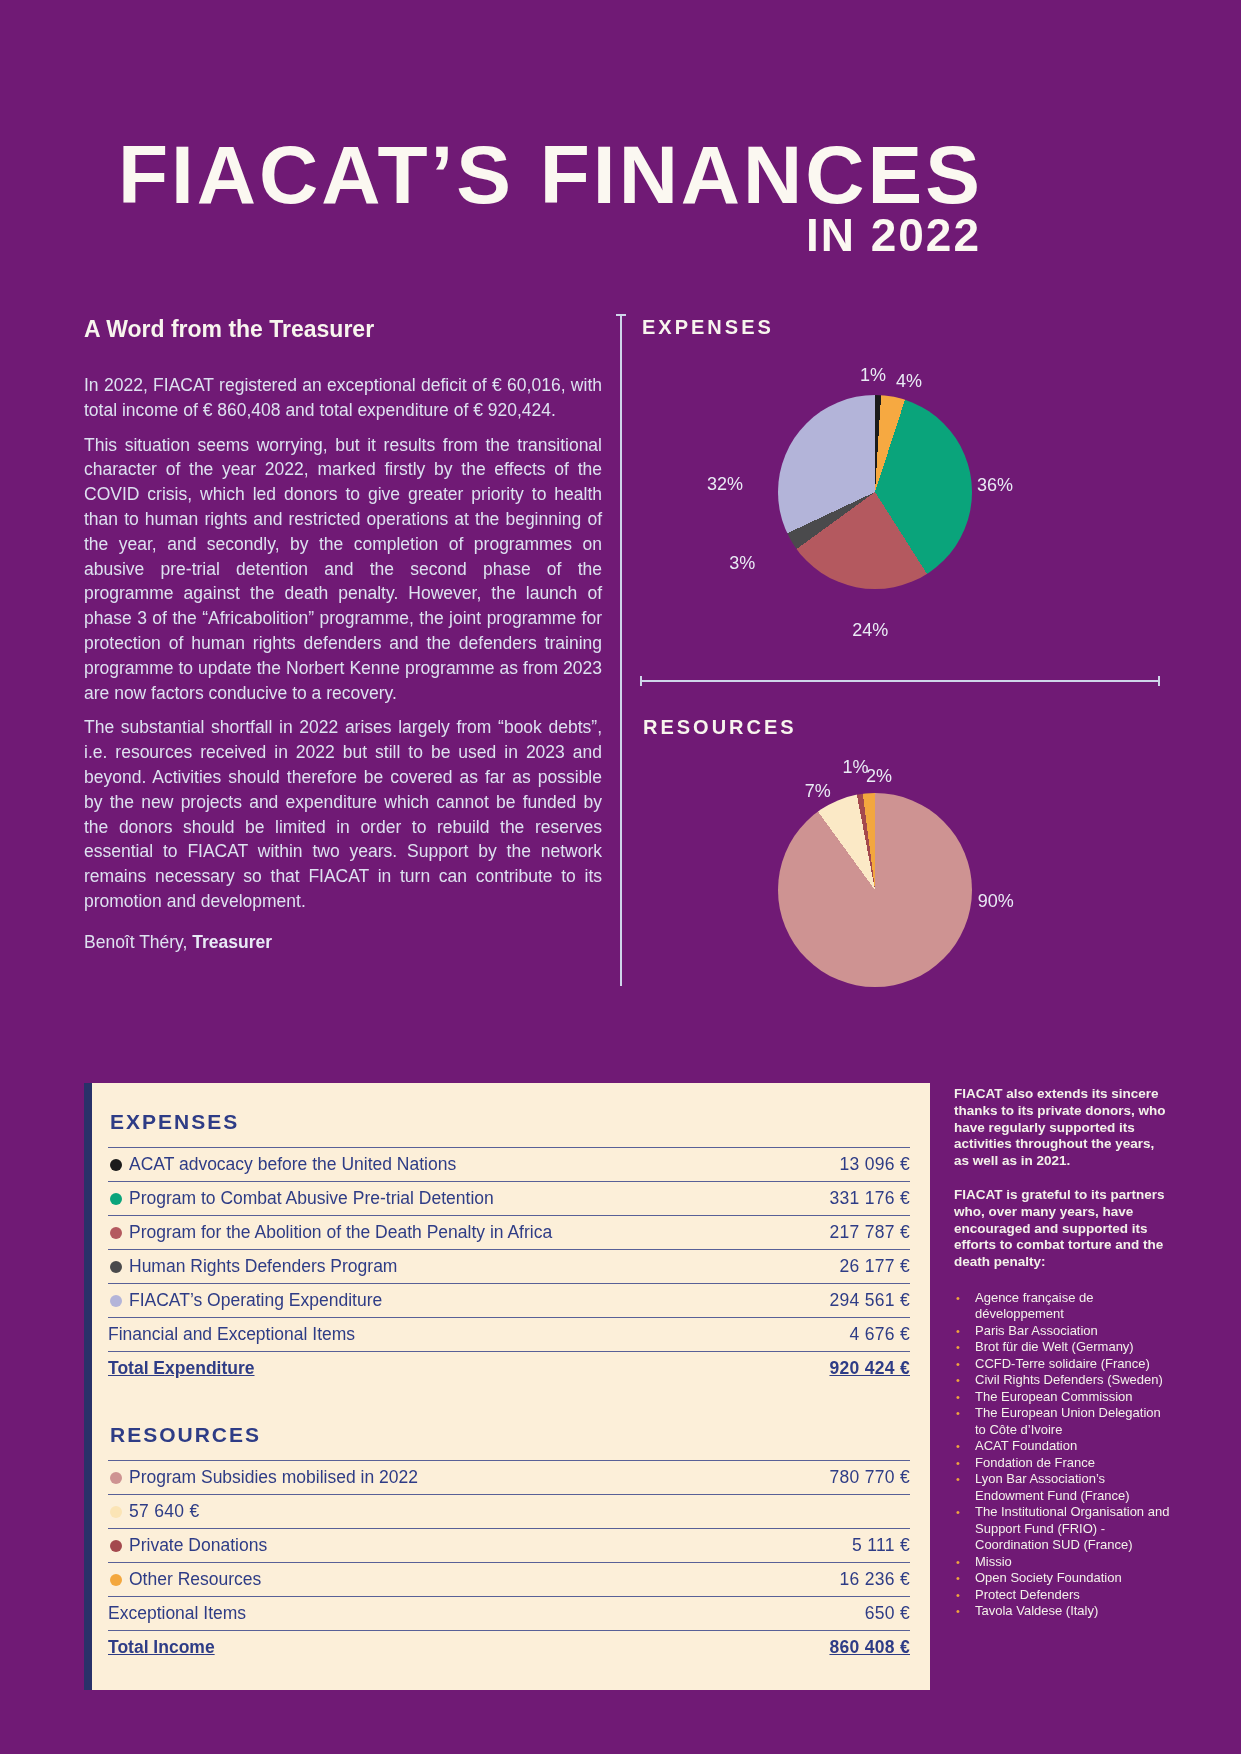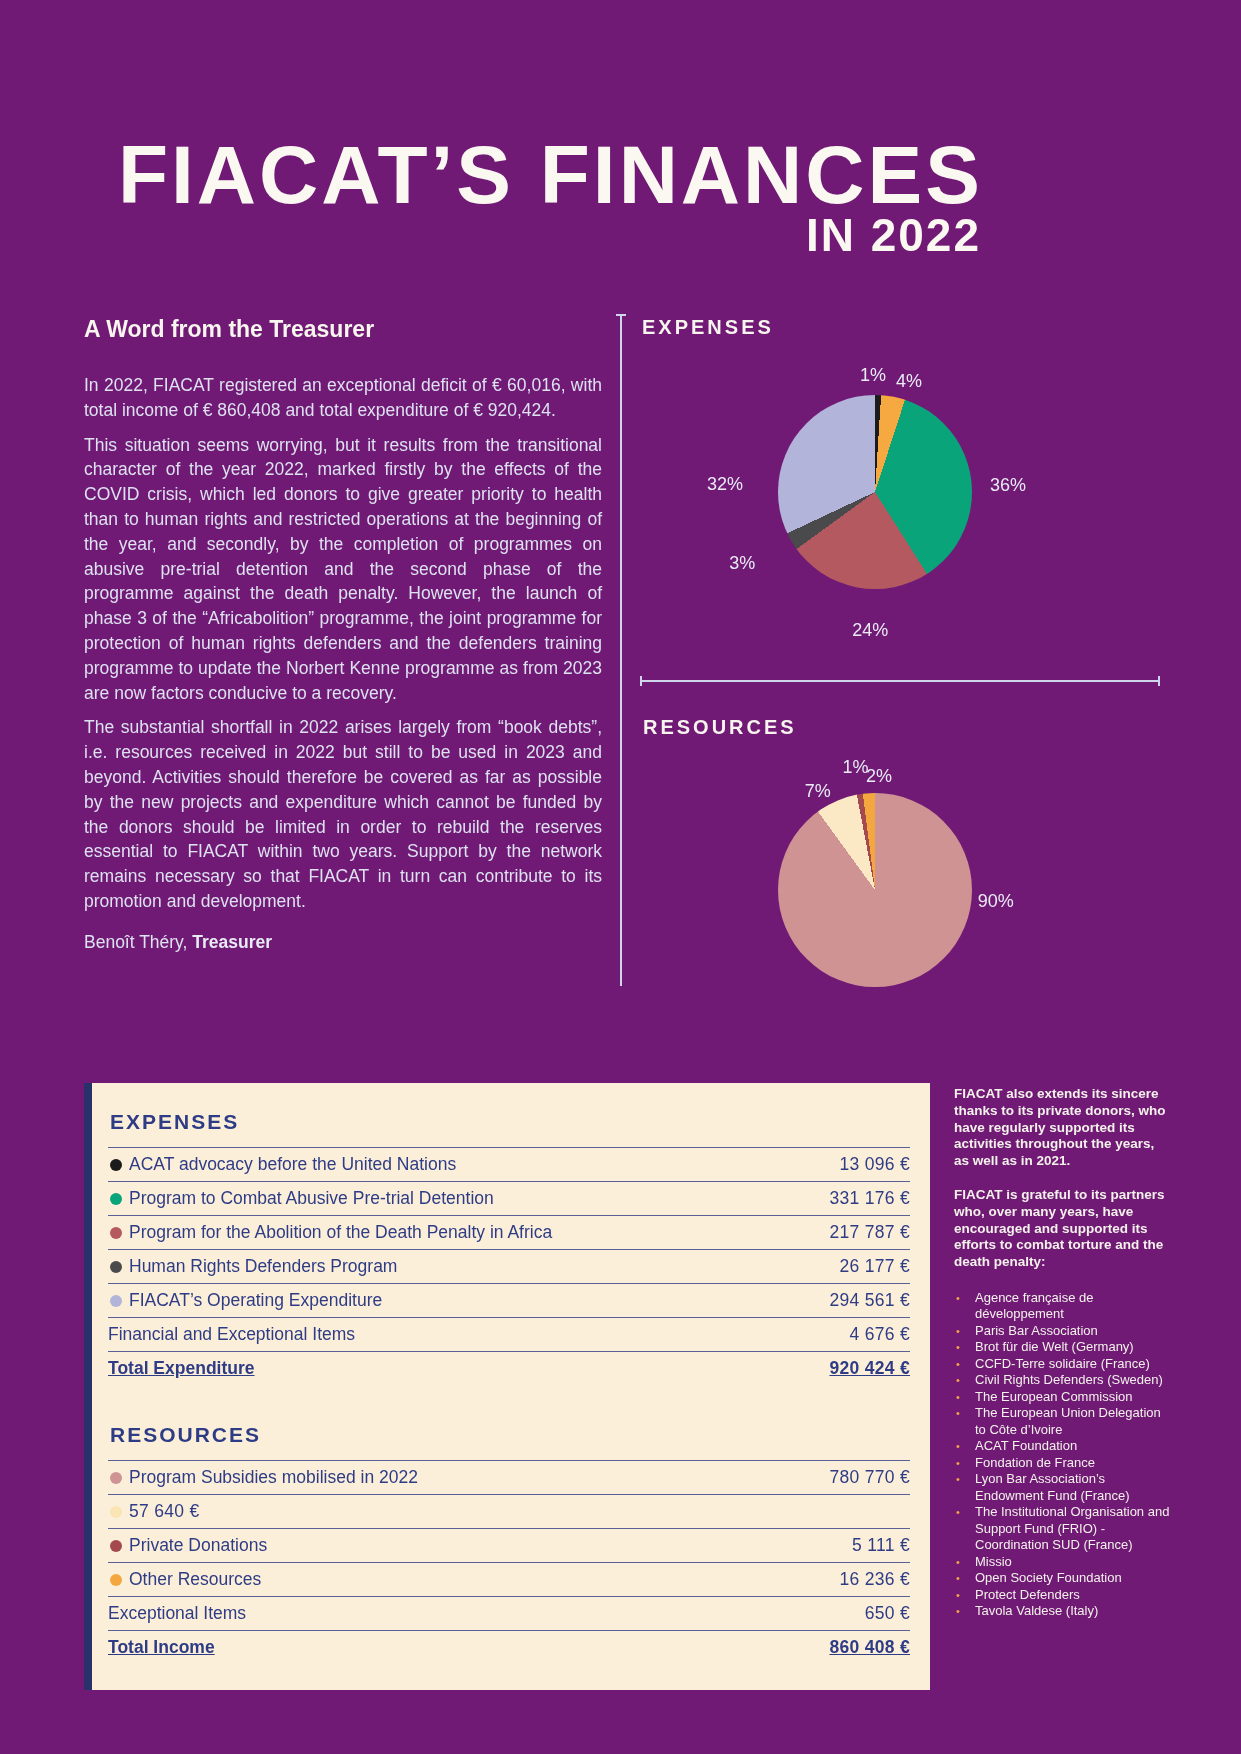--- a/index.html
+++ b/index.html
@@ -113,21 +113,21 @@
   <div class="divider-v"></div>
 
   <div class="right-col">
     <h3 class="chart-title" id="expenses-title">EXPENSES</h3>
     <div class="pie" id="pie-0" style="background: conic-gradient(rgb(27, 27, 27) 0%, rgb(27, 27, 27) 1%, rgb(246, 169, 65) 1%, rgb(246, 169, 65) 5%, rgb(10, 164, 123) 5%, rgb(10, 164, 123) 41%, rgb(180, 89, 95) 41%, rgb(180, 89, 95) 65%, rgb(74, 74, 76) 65%, rgb(74, 74, 76) 68%, rgb(179, 180, 217) 68%, rgb(179, 180, 217) 100%);"></div>
     <div class="divider-h"></div>
     <h3 class="chart-title" id="resources-title">RESOURCES</h3>
     <div class="pie" id="pie-1" style="background: conic-gradient(rgb(206, 147, 146) 0%, rgb(206, 147, 146) 90%, rgb(251, 233, 198) 90%, rgb(251, 233, 198) 97%, rgb(164, 73, 78) 97%, rgb(164, 73, 78) 98%, rgb(243, 167, 62) 98%, rgb(243, 167, 62) 100%);"></div>
   <span class="pie-label" style="left: 252.952px; top: 58.6479px;">1%</span>
       <span class="pie-label" style="left: 289.032px; top: 64.6861px;">4%</span>
-      <span class="pie-label" style="left: 388px; top: 169.4px;">36%</span>
+      <span class="pie-label" style="left: 375px; top: 169.4px;">36%</span>
       <span class="pie-label" style="left: 250.193px; top: 313.656px;">24%</span>
       <span class="pie-label" style="left: 122.249px; top: 246.585px;">3%</span>
       <span class="pie-label" style="left: 105.088px; top: 135.831px; margin-top: 32px;">32%</span>
       <span class="pie-label" style="left: 375.789px; top: 584.568px;">90%</span>
       <span class="pie-label" style="left: 197.77px; top: 474.875px;">7%</span>
       <span class="pie-label" style="left: 235.577px; top: 451.369px;">1%</span>
       <span class="pie-label" style="left: 258.995px; top: 459.61px;">2%</span>
     </div>
 
   <div class="panel">

